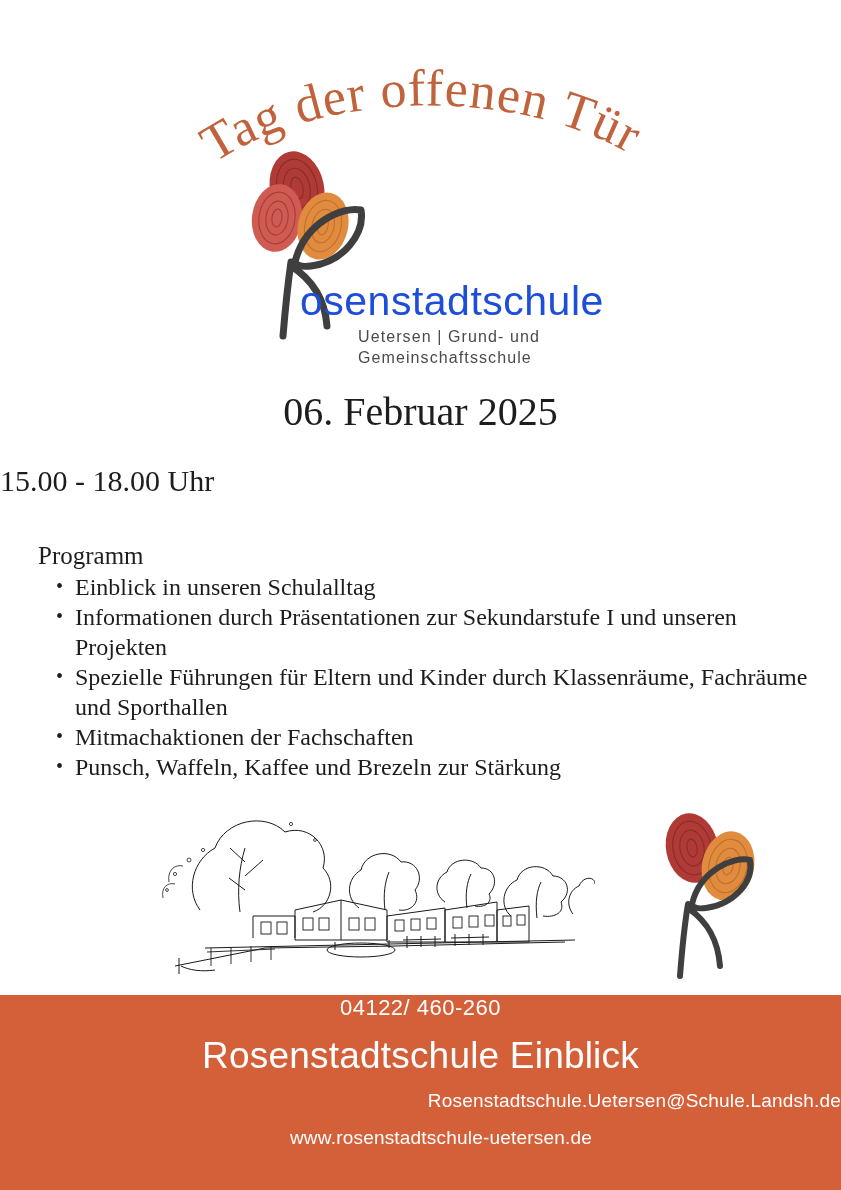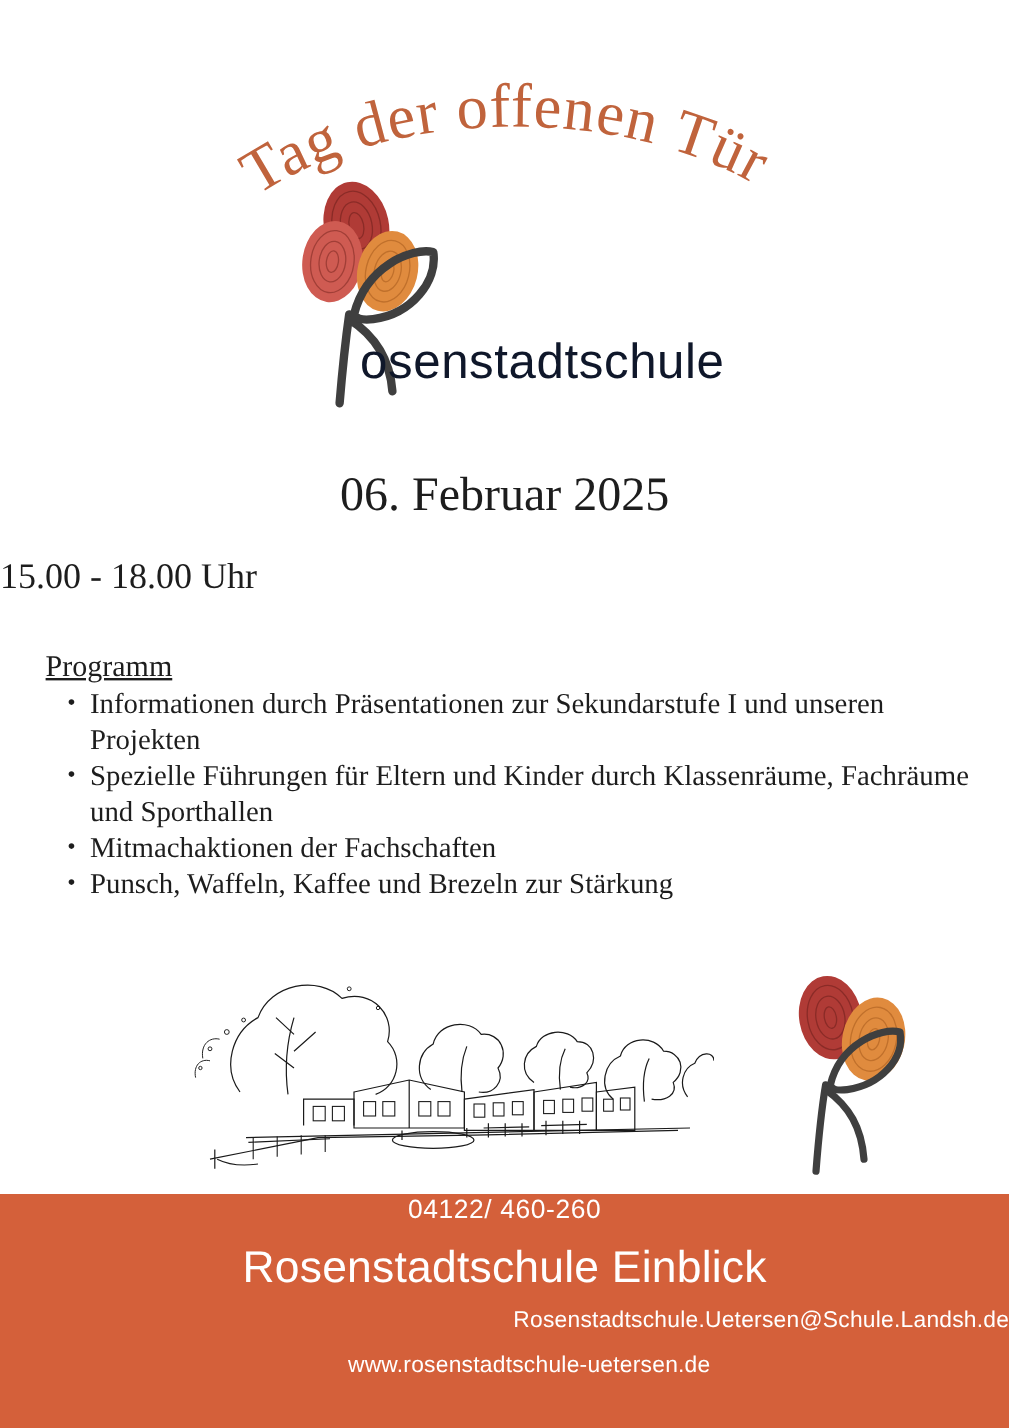--- a/index.html
+++ b/index.html
@@ -55,21 +55,21 @@
     top: 0;
     width: 400px;
     height: 230px;
   }
   .logo-name {
     position: absolute;
     left: 300px;
     top: 138px;
     font-family: "Liberation Sans", sans-serif;
     font-size: 41px;
-    color: #0f172a;
+    color: #1d4ed8;
     letter-spacing: 0.5px;
   }
   .logo-sub {
     position: absolute;
     left: 358px;
     top: 186px;
     font-family: "Liberation Sans", sans-serif;
     font-size: 16px;
     line-height: 21px;
     color: #4a4a4a;
@@ -100,21 +100,20 @@
   .programme {
     position: absolute;
     top: 542px;
     left: 38px;
     width: 770px;
   }
   .programme-heading {
     font-size: 25px;
     margin-bottom: 2px;
     color: #1d1d1d;
-    text-decoration: underline;
   }
   .programme-list {
     list-style: none;
     margin: 0;
     padding: 0 0 0 18px;
   }
   .programme-list li {
     font-size: 24px;
     line-height: 30px;
     color: #1d1d1d;
@@ -229,28 +228,33 @@
         </g>
 
         <g fill="none" stroke="#3f3f3f" stroke-width="7" stroke-linecap="round">
           <path d="M 66,122 C 62,150 60,172 58,196"></path>
           <path d="M 66,126 C 88,140 100,160 102,186"></path>
         </g>
         <path d="M 70,122 C 80,82 118,66 136,70 C 140,94 118,122 86,126 C 78,127 72,126 70,122 Z" fill="none" stroke="#3f3f3f" stroke-width="7" stroke-linejoin="round"></path>
       </svg>
     </div>
     <div class="logo-name">osenstadtschule</div>
+    <div class="logo-sub">
+      <div>Uetersen | Grund- und</div>
+      <div>Gemeinschaftsschule</div>
+    </div>
   </div>
 
   <div class="event-date">06. Februar 2025</div>
   <div class="event-time">15.00 - 18.00 Uhr</div>
 
   <div class="programme">
     <div class="programme-heading">Programm</div>
     <ul class="programme-list" id="programme-list">
+        <li>Einblick in unseren Schulalltag</li>
         <li>Informationen durch Präsentationen zur Sekundarstufe I und unseren Projekten</li>
         <li>Spezielle Führungen für Eltern und Kinder durch Klassenräume, Fachräume und Sporthallen</li>
         <li>Mitmachaktionen der Fachschaften</li>
         <li>Punsch, Waffeln, Kaffee und Brezeln zur Stärkung</li>
       </ul>
   </div>
 
   <div class="sketch">
     <svg width="450" height="190" viewBox="0 0 450 190" xmlns="http://www.w3.org/2000/svg" stroke="#1a1a1a" fill="none" stroke-width="1">
 

